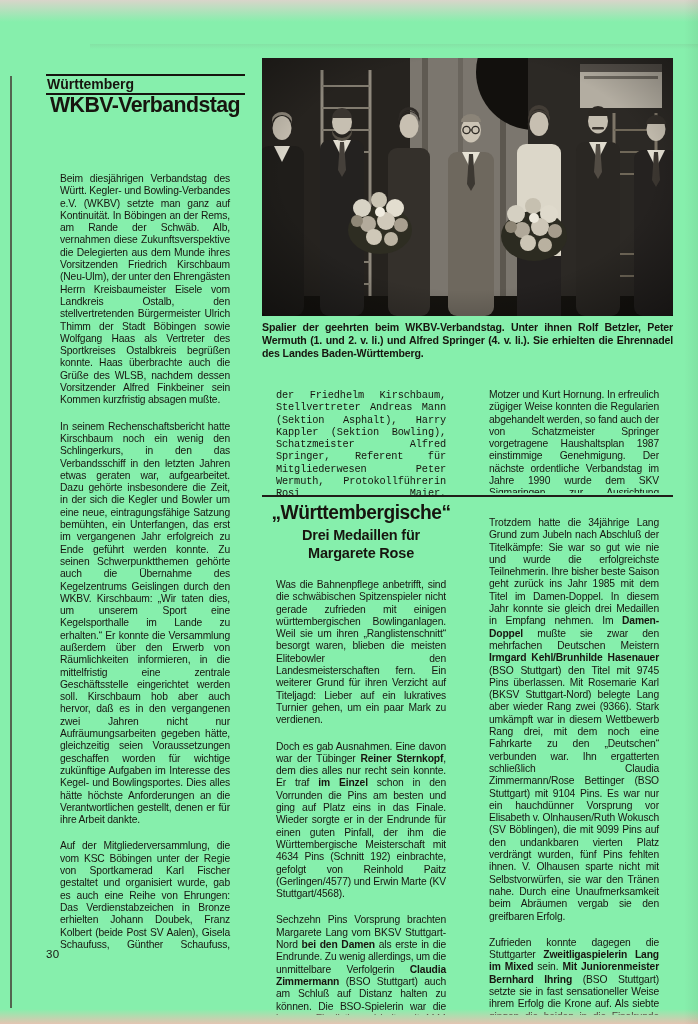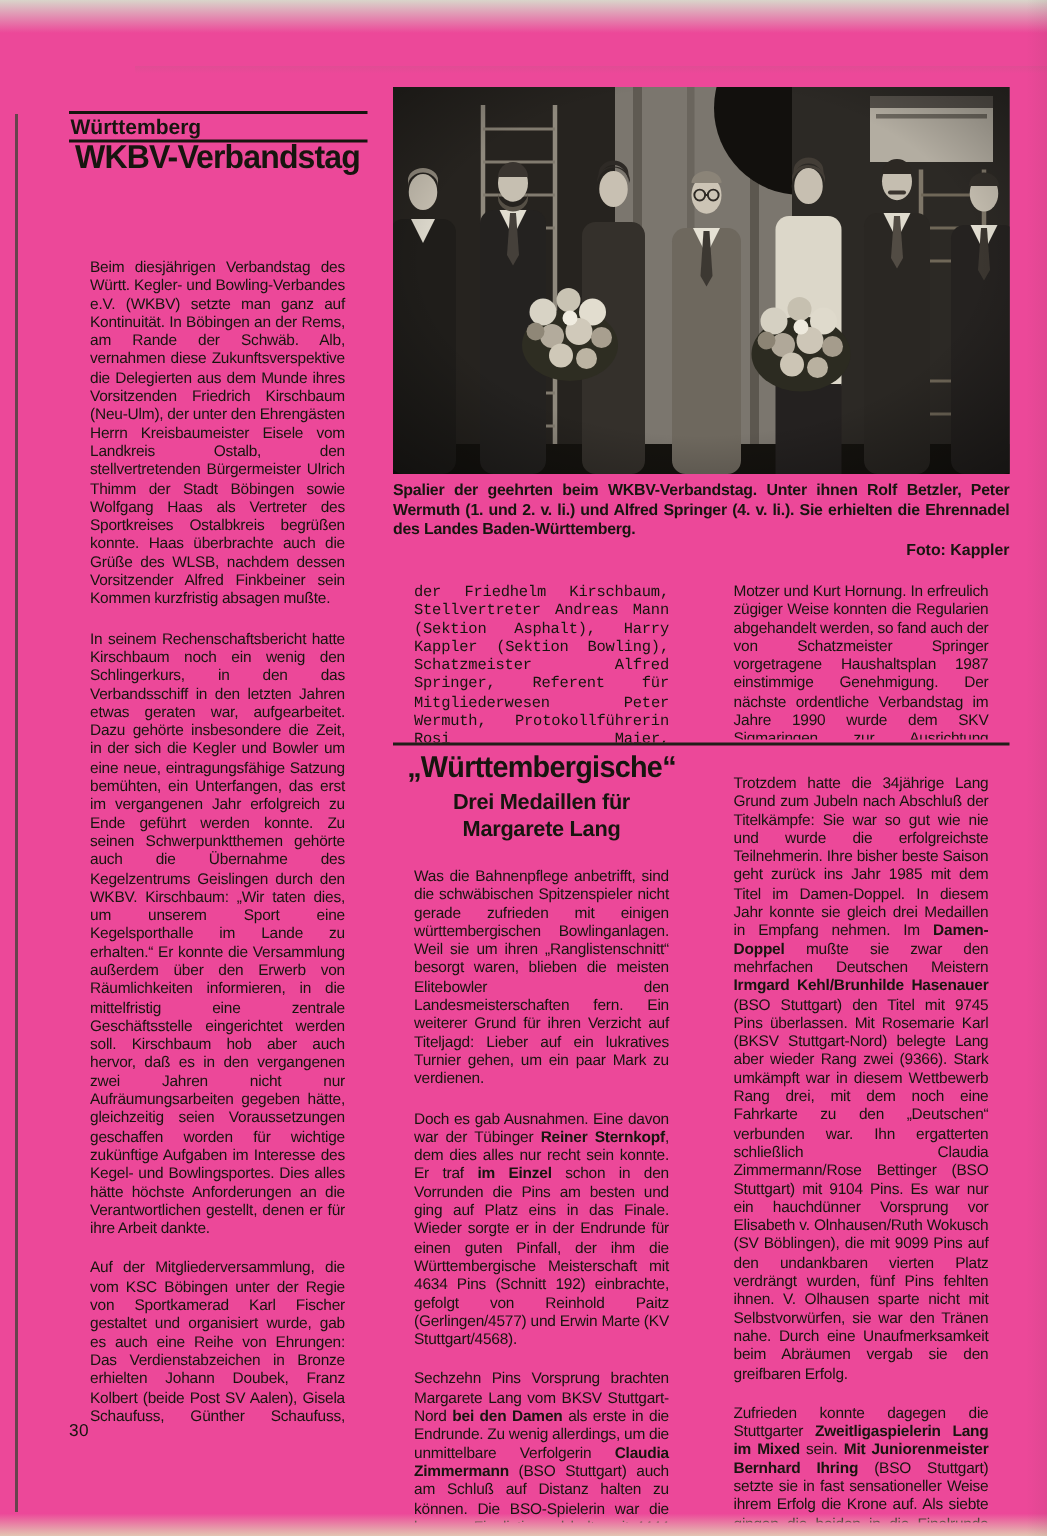--- a/index.html
+++ b/index.html
@@ -1,17 +1,17 @@
 <!DOCTYPE html>
 <html lang="de"><head>
 <meta charset="utf-8">
 <style>
   html,body{margin:0;padding:0;}
   body{background:#8f8b82;font-family:"Liberation Sans","DejaVu Sans",sans-serif;}
-  #page{position:relative;width:698px;height:1024px;margin:0 auto;background:#ec4899;overflow:hidden;color:#17150f;}
+  #page{position:relative;width:698px;height:1024px;margin:0 auto;background:#86efac;overflow:hidden;color:#17150f;}
   .top-shade{position:absolute;left:0;top:0;width:698px;height:22px;background:linear-gradient(#d9d5ca,rgba(217,213,202,0));pointer-events:none;}
   .crease{position:absolute;left:90px;top:44px;width:608px;height:5px;background:linear-gradient(rgba(120,115,105,0.10),rgba(120,115,105,0));pointer-events:none;}
   .bottom-shade{position:absolute;left:0;bottom:0;width:698px;height:15px;background:linear-gradient(rgba(230,202,185,0),#e4c4b2);pointer-events:none;}
   .right-shade{position:absolute;right:0;top:0;width:14px;height:1024px;background:linear-gradient(90deg,rgba(60,55,45,0),rgba(60,55,45,0.07));pointer-events:none;}
   .left-rule{position:absolute;left:10px;top:76px;width:2px;height:932px;background:#46423a;opacity:.8;}
 
   .kicker{position:absolute;left:46px;top:74px;width:198px;border-top:2px solid #16140f;border-bottom:2px solid #16140f;padding:2px 0 2px 1px;}
   .kicker-label{font-size:14px;font-weight:bold;line-height:13px;letter-spacing:0;}
 
   .headline{position:absolute;left:46px;top:94px;width:198px;margin:0;font-size:22px;font-weight:bold;line-height:22px;text-align:center;letter-spacing:-0.6px;transform:scaleX(0.97);transform-origin:50% 50%;white-space:nowrap;}
@@ -182,38 +182,37 @@
         <circle cx="266" cy="185" r="8" fill="#ccc5b5"></circle>
           <circle cx="283" cy="187" r="7" fill="#b9b1a0"></circle>
         <circle cx="249" cy="169" r="6" fill="#8c8474"></circle>
           <circle cx="272" cy="160" r="5" fill="#ede9dd"></circle>
       </g>
       <rect width="411" height="258" fill="url(#vign)"></rect>
     </svg>
   </figure>
 
   <div class="caption">Spalier der geehrten beim WKBV-Verbandstag. Unter ihnen Rolf Betzler, Peter Wermuth (1. und 2. v. li.) und Alfred Springer (4. v. li.). Sie erhielten die Ehrennadel des Landes Baden-Württemberg.</div>
-  <div class="credit">Foto: Kappler</div>
 
   <div class="bodytext a1c2">
       <p class="para"><span>der Friedhelm Kirschbaum, Stellvertreter Andreas Mann (Sektion Asphalt), Harry Kappler (Sektion Bowling), Schatzmeister Alfred Springer, Referent für Mitgliederwesen Peter Wermuth, Protokollführerin Rosi Maier, Verbandsjugendwart Karl-Heinz Schmidt. In den Verbandsrechtsausschuß sind delegiert worden: Rüdiger Kreutzmann, Otto Find, Hans Schädler, Alfred</span></p>
     </div>
 
   <div class="a1c3wrap">
     <div class="bodytext">
         <p class="para"><span>Motzer und Kurt Hornung. In erfreulich zügiger Weise konnten die Regularien abgehandelt werden, so fand auch der von Schatzmeister Springer vorgetragene Haushaltsplan 1987 einstimmige Genehmigung. Der nächste ordentliche Verbandstag im Jahre 1990 wurde dem SKV Sigmaringen zur Ausrichtung übertragen.</span></p>
       </div>
     <div class="sig">hk</div>
   </div>
 
   <div class="divider"></div>
 
   <h1 class="headline2">„Württembergische“</h1>
   <h2 class="subhead2">Drei Medaillen für
-Margarete Lang</h2>
+Margarete Rose</h2>
 
   <div class="bodytext a2c2">
       <p class="para"><span>Was die Bahnenpflege anbetrifft, sind die schwäbischen Spitzenspieler nicht gerade zufrieden mit einigen württembergischen Bowlinganlagen. Weil sie um ihren „Ranglistenschnitt“ besorgt waren, blieben die meisten Elitebowler den Landesmeisterschaften fern. Ein weiterer Grund für ihren Verzicht auf Titeljagd: Lieber auf ein lukratives Turnier gehen, um ein paar Mark zu verdienen.</span></p>
       <p class="para"><span>Doch es gab Ausnahmen. Eine davon war der Tübinger </span><span class="b">Reiner Sternkopf</span><span>, dem dies alles nur recht sein konnte. Er traf </span><span class="b">im Einzel</span><span> schon in den Vorrunden die Pins am besten und ging auf Platz eins in das Finale. Wieder sorgte er in der Endrunde für einen guten Pinfall, der ihm die Württembergische Meisterschaft mit 4634 Pins (Schnitt 192) einbrachte, gefolgt von Reinhold Paitz (Gerlingen/4577) und Erwin Marte (KV Stuttgart/4568).</span></p>
       <p class="para"><span>Sechzehn Pins Vorsprung brachten Margarete Lang vom BKSV Stuttgart-Nord </span><span class="b">bei den Damen</span><span> als erste in die Endrunde. Zu wenig allerdings, um die unmittelbare Verfolgerin </span><span class="b">Claudia Zimmermann</span><span> (BSO Stuttgart) auch am Schluß auf Distanz halten zu können. Die BSO-Spielerin war die bessere Finalistin und holte mit 4444 Pins (Schnitt 185) den Titel. Lang wurde zweite (4406), Brunhilde Hasenauer (BSO Stuttgart) mit 4313 dritte.</span></p>
     </div>
   <div class="bodytext a2c3">
       <p class="para"><span>Trotzdem hatte die 34jährige Lang Grund zum Jubeln nach Abschluß der Titelkämpfe: Sie war so gut wie nie und wurde die erfolgreichste Teilnehmerin. Ihre bisher beste Saison geht zurück ins Jahr 1985 mit dem Titel im Damen-Doppel. In diesem Jahr konnte sie gleich drei Medaillen in Empfang nehmen. Im </span><span class="b">Damen-Doppel</span><span> mußte sie zwar den mehrfachen Deutschen Meistern </span><span class="b">Irmgard Kehl/Brunhilde Hasenauer</span><span> (BSO Stuttgart) den Titel mit 9745 Pins überlassen. Mit Rosemarie Karl (BKSV Stuttgart-Nord) belegte Lang aber wieder Rang zwei (9366). Stark umkämpft war in diesem Wettbewerb Rang drei, mit dem noch eine Fahrkarte zu den „Deutschen“ verbunden war. Ihn ergatterten schließlich Claudia Zimmermann/Rose Bettinger (BSO Stuttgart) mit 9104 Pins. Es war nur ein hauchdünner Vorsprung vor Elisabeth v. Olnhausen/Ruth Wokusch (SV Böblingen), die mit 9099 Pins auf den undankbaren vierten Platz verdrängt wurden, fünf Pins fehlten ihnen. V. Olhausen sparte nicht mit Selbstvorwürfen, sie war den Tränen nahe. Durch eine Unaufmerksamkeit beim Abräumen vergab sie den greifbaren Erfolg.</span></p>
       <p class="para"><span>Zufrieden konnte dagegen die Stuttgarter </span><span class="b">Zweitligaspielerin Lang im Mixed</span><span> sein. </span><span class="b">Mit Juniorenmeister Bernhard Ihring</span><span> (BSO Stuttgart) setzte sie in fast sensationeller Weise ihrem Erfolg die Krone auf. Als siebte gingen die beiden in die Finalrunde der letzten acht, blieben im Spiel jeder gegen jeden ohne Spielverlust. Mit 9496 Pins holte das Duo nach anfangs fast aussichts-</span></p>
     </div>

